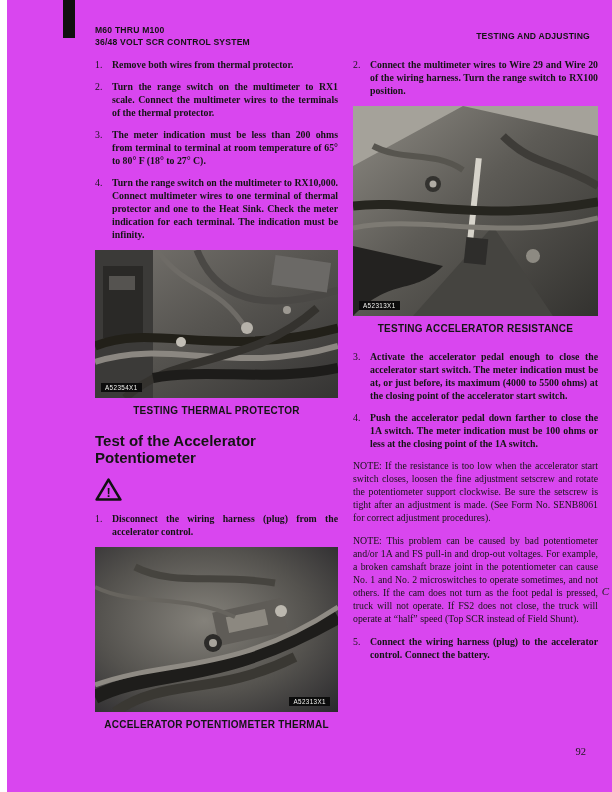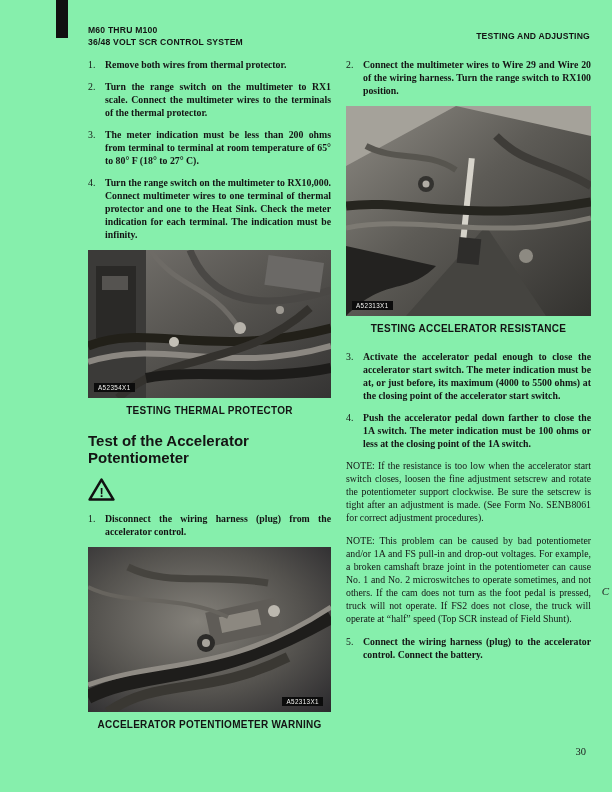--- a/index.html
+++ b/index.html
@@ -1,21 +1,21 @@
 <!DOCTYPE html>
 <html><head>
 <meta charset="utf-8">
 <style>
   * { margin:0; padding:0; box-sizing:border-box; }
   html,body { background:#ffffff; }
   body {
     width:612px; height:792px; position:relative; overflow:hidden;
     font-family:"Liberation Serif", serif; color:#141414;
   }
-  .page { position:absolute; inset:0; background:#86efac; }
+  .page { position:absolute; inset:0; background:#d946ef;margin-left:7px; }
 
   .edge-mark { position:absolute; left:56px; top:0; width:12px; height:38px; background:#101010; }
 
   .header-left {
     position:absolute; left:88px; top:24px;
     font-family:"Liberation Sans", sans-serif; font-weight:bold;
     font-size:8.6px; line-height:1.4; letter-spacing:.2px;
   }
   .header-right {
     position:absolute; right:22px; top:31px;
@@ -163,21 +163,21 @@
         <rect x="120" y="58" width="70" height="34" fill="#5f5c57" transform="rotate(-12 155 75)"></rect>
         <rect x="132" y="66" width="40" height="16" fill="#8c8880" transform="rotate(-12 152 74)"></rect>
         <circle cx="118" cy="96" r="9" fill="#2c2b29"></circle>
         <circle cx="118" cy="96" r="4" fill="#a7a39b"></circle>
         <circle cx="186" cy="64" r="6" fill="#bcb8af"></circle>
         <path d="M40,20 C80,40 120,26 180,36" stroke="#46443f" stroke-width="7" fill="none"></path>
         <path d="M0,40 C40,60 90,46 140,70" stroke="#67645e" stroke-width="4" fill="none"></path>
       </svg>
       <span class="tag tag-right">A52313X1</span>
     </div>
-    <div class="caption">ACCELERATOR POTENTIOMETER WARNING</div>
+    <div class="caption">ACCELERATOR POTENTIOMETER THERMAL</div>
 
   </div>
 
   <div class="col col-right">
 
     <div class="step">
       <span class="num">2.</span>
       <span class="txt">Connect the multimeter wires to Wire 29 and Wire 20 of the wiring harness. Turn the range switch to RX100 position.</span>
     </div>
 
@@ -221,15 +221,15 @@
     <p class="note">NOTE: This problem can be caused by bad potentiometer and/or 1A and FS pull-in and drop-out voltages. For example, a broken camshaft braze joint in the potentiometer can cause No. 1 and No. 2 microswitches to operate sometimes, and not others. If the cam does not turn as the foot pedal is pressed, truck will not operate. If FS2 does not close, the truck will operate at “half” speed (Top SCR instead of Field Shunt).</p>
 
     <div class="step">
       <span class="num">5.</span>
       <span class="txt">Connect the wiring harness (plug) to the accelerator control. Connect the battery.</span>
     </div>
 
   </div>
 
   <div class="margin-mark">C</div>
-  <div class="page-number">30</div>
+  <div class="page-number">92</div>
 
 </div>
 
 </body></html>

